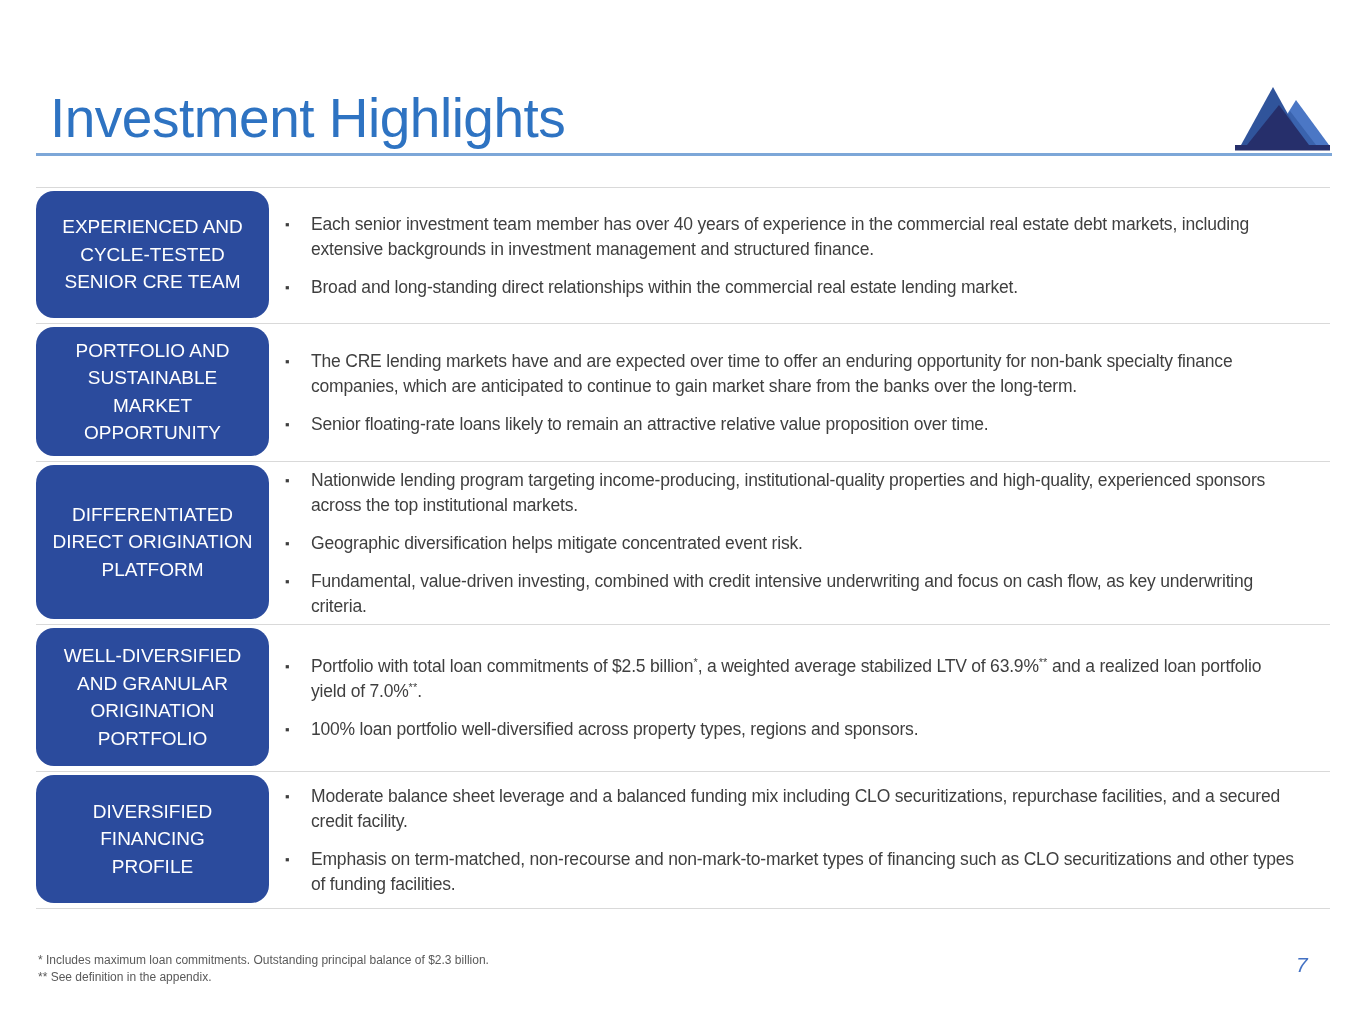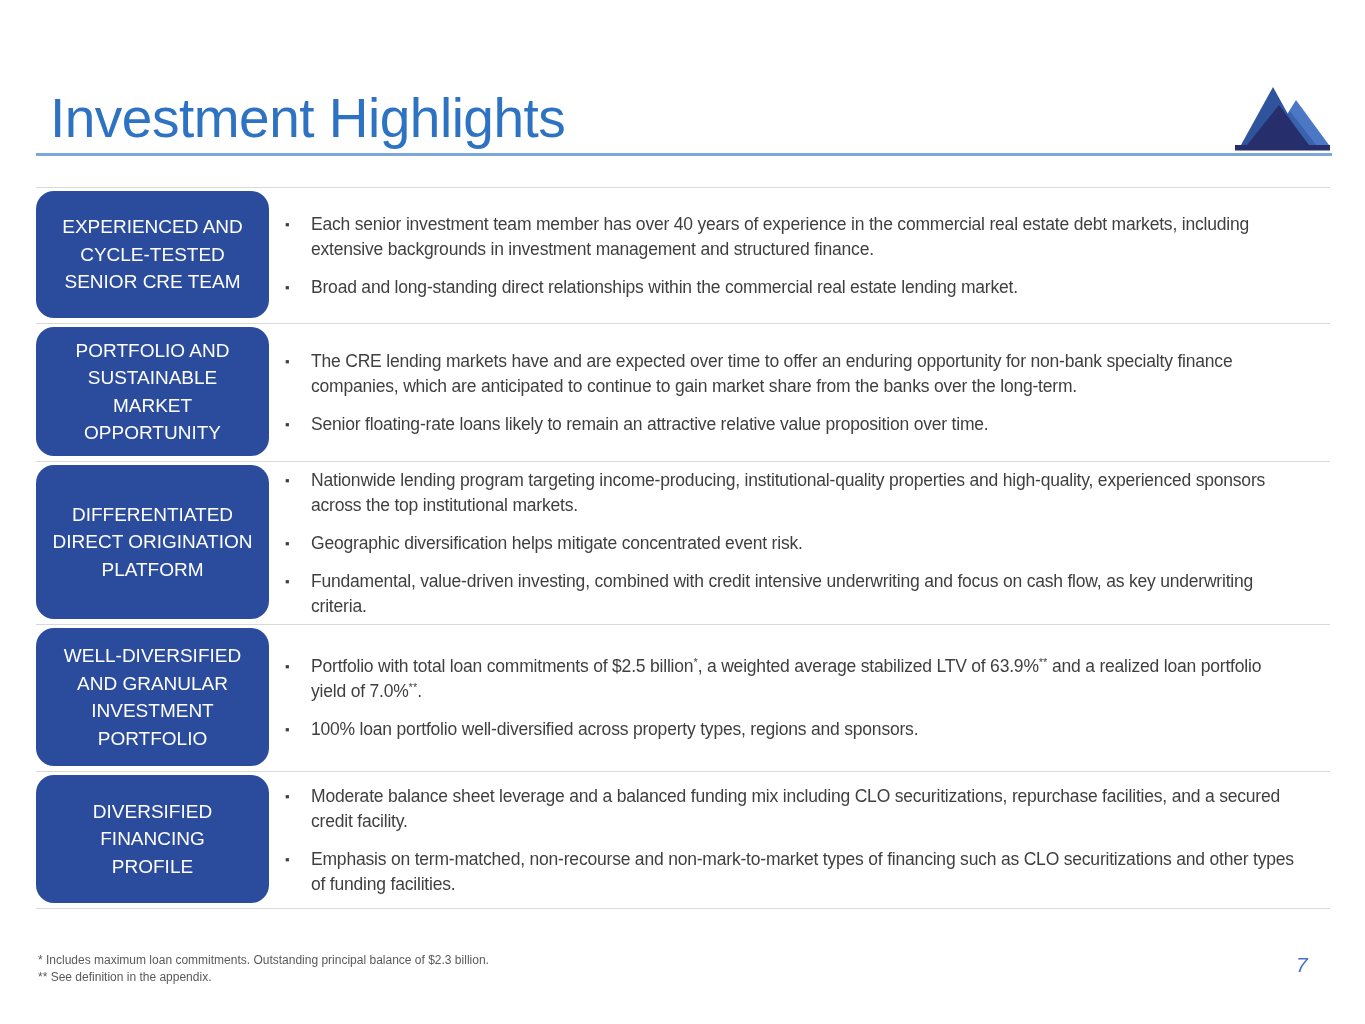--- a/index.html
+++ b/index.html
@@ -166,21 +166,21 @@
       <div class="bullet-item"><span class="bullet-glyph">▪</span><span>Nationwide lending program targeting income-producing, institutional-quality properties and high-quality, experienced sponsors across the top institutional markets.</span></div>
       <div class="bullet-item"><span class="bullet-glyph">▪</span><span>Geographic diversification helps mitigate concentrated event risk.</span></div>
       <div class="bullet-item"><span class="bullet-glyph">▪</span><span>Fundamental, value-driven investing, combined with credit intensive underwriting and focus on cash flow, as key underwriting criteria.</span></div>
     </div>
   </div>
 
   <div class="hl-row r3">
     <div class="hl-header">
       <div>WELL-DIVERSIFIED</div>
       <div>AND GRANULAR</div>
-      <div>INVESTMENT</div>
+      <div>ORIGINATION</div>
       <div>PORTFOLIO</div>
     </div>
     <div class="hl-content">
       <div class="bullet-item"><span class="bullet-glyph">▪</span><span>Portfolio with total loan commitments of $2.5 billion</span><sup>*</sup><span>, a weighted average stabilized LTV of 63.9%</span><sup>**</sup><span> and a realized loan portfolio yield of 7.0%</span><sup>**</sup><span>.</span></div>
       <div class="bullet-item"><span class="bullet-glyph">▪</span><span>100% loan portfolio well-diversified across property types, regions and sponsors.</span></div>
     </div>
   </div>
 
   <div class="hl-row r4">
     <div class="hl-header">

